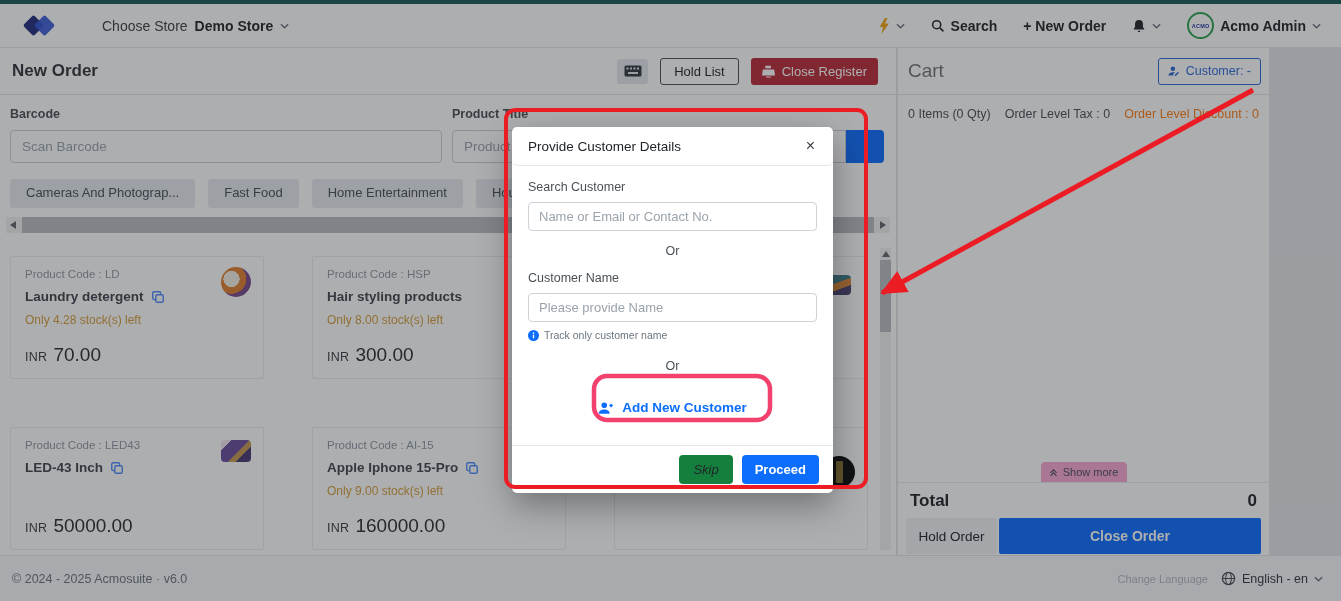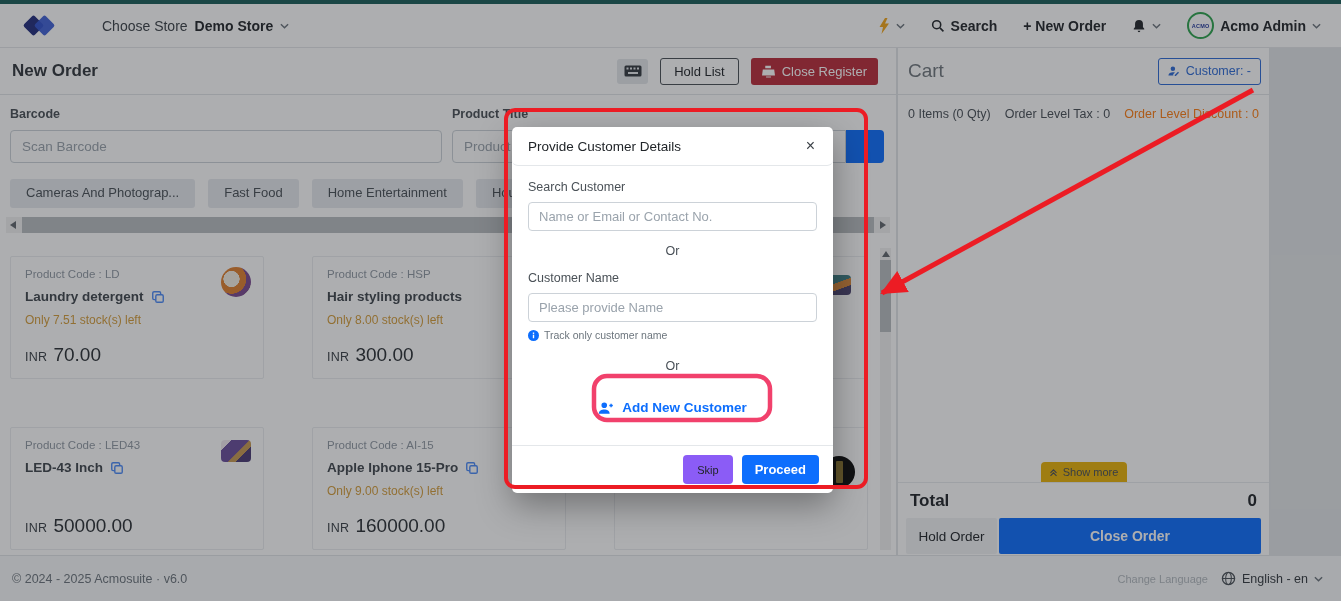--- a/index.html
+++ b/index.html
@@ -95,21 +95,21 @@
   .cart-header { position:absolute; left:0; top:0; width:100%; height:47px; border-bottom:1px solid #e2e5e8;
                  display:flex; align-items:center; padding:0 8px 0 10px; }
   .cart-title { font-size:19px; color:#70777d; }
   .cust-btn { margin-left:auto; display:flex; align-items:center; gap:6px; background:#fff; border:1px solid #2e6bd6;
               border-radius:3px; color:#2e6bd6; font-size:12.5px; padding:5px 9px; height:27px; }
   .icon12 { width:12px; height:12px; }
   .cart-info { position:absolute; left:0; top:47px; width:100%; height:38px; display:flex; align-items:center;
                justify-content:space-between; padding:0 10px; font-size:12.5px; color:#495057; }
   .cart-info .disc { color:#fd7e14; }
   .showmore-tab { position:absolute; left:50%; transform:translateX(-50%); top:414px; width:86px; height:20px;
-                  background:#eab308; border-radius:4px 4px 0 0; display:flex; align-items:center; justify-content:center;
+                  background:#f9a8d4; border-radius:4px 4px 0 0; display:flex; align-items:center; justify-content:center;
                   gap:5px; font-size:11px; color:#495057; }
   .dblchev { width:9px; height:9px; color:#495057; }
   .cart-bottom { position:absolute; left:0; top:434px; width:100%; height:73px; border-top:1px solid #e8ebee; background:#fff; }
   .total-row { display:flex; justify-content:space-between; align-items:center; padding:8px 12px 7px 12px;
                font-size:17px; color:#212529; font-weight:700; }
   .cart-btns { display:flex; gap:2px; padding:0 8px; }
   .hold-btn { width:91px; height:36px; background:#f1f3f5; border:1px solid #ecEEf0; border:none; font-size:13.5px; color:#212529; border-radius:2px; }
   .closeorder-btn { flex:1; height:36px; background:#0d6efd; border:none; color:#fff; font-size:14px; font-weight:700; border-radius:2px; }
 
   
@@ -135,21 +135,21 @@
   .minput::placeholder { color:#9aa3ac; }
   .or { text-align:center; font-size:12.5px; color:#495057; margin:13px 0; }
   .hintrow { display:flex; align-items:center; gap:5px; margin-top:7px; }
   .info-ic { width:11px; height:11px; flex:none; }
   .hint { font-size:10.5px; color:#6c757d; }
   .addwrap { text-align:center; margin-top:19px; margin-bottom:4px; }
   .add-btn { display:inline-flex; align-items:center; gap:8px; background:#fff; border:none; color:#0d6efd;
              font-size:13.5px; font-weight:700; padding:8px 12px; }
   .icon16b { width:16px; height:14px; color:#0d6efd; }
   .modal-footer { display:flex; justify-content:flex-end; gap:9px; padding:9px 14px; border-top:1px solid #e4e7ea; }
-  .skip-btn { background:#8b5cf6; border:none; border-radius:4px; font-size:11px; color:#212529; padding:7px 14px; }
+  .skip-btn { background:#15803d; border:none; border-radius:4px; font-size:13px; color:#212529; padding:7px 14px;font-style:italic; }
   .proceed-btn { background:#0d6efd; border:none; border-radius:4px; font-size:13px; font-weight:700; color:#fff; padding:7px 13px; }
 
   
   .annot { position:absolute; inset:0; z-index:60; pointer-events:none; }
 </style>
 </head>
 <body>
 
 <div class="stage">
 
@@ -263,21 +263,21 @@
 
       <div class="pcard">
         <div class="p-code">Product Code : LD</div>
         <div class="p-title">
           <span>Laundry detergent</span>
           <svg class="copy-ic" viewBox="0 0 16 16">
               <rect x="5.5" y="5.5" width="8.5" height="8.5" rx="1.5" fill="none" stroke="#4d8bf8" stroke-width="1.6"></rect>
               <path d="M11 5.5V3.5A1.5 1.5 0 0 0 9.5 2h-6A1.5 1.5 0 0 0 2 3.5v6A1.5 1.5 0 0 0 3.5 11h2" fill="none" stroke="#4d8bf8" stroke-width="1.6"></path>
             </svg>
         </div>
-        <div class="p-stock">Only 7.51 stock(s) left</div>
+        <div class="p-stock">Only 4.28 stock(s) left</div>
         <div class="p-price">
           <span class="p-cur">INR</span>
           <span class="p-val">70.00</span>
         </div>
         <span class="thumb th-detergent"></span>
       </div>
 
       <div class="pcard">
         <div class="p-code">Product Code : HSP</div>
         <div class="p-title">

